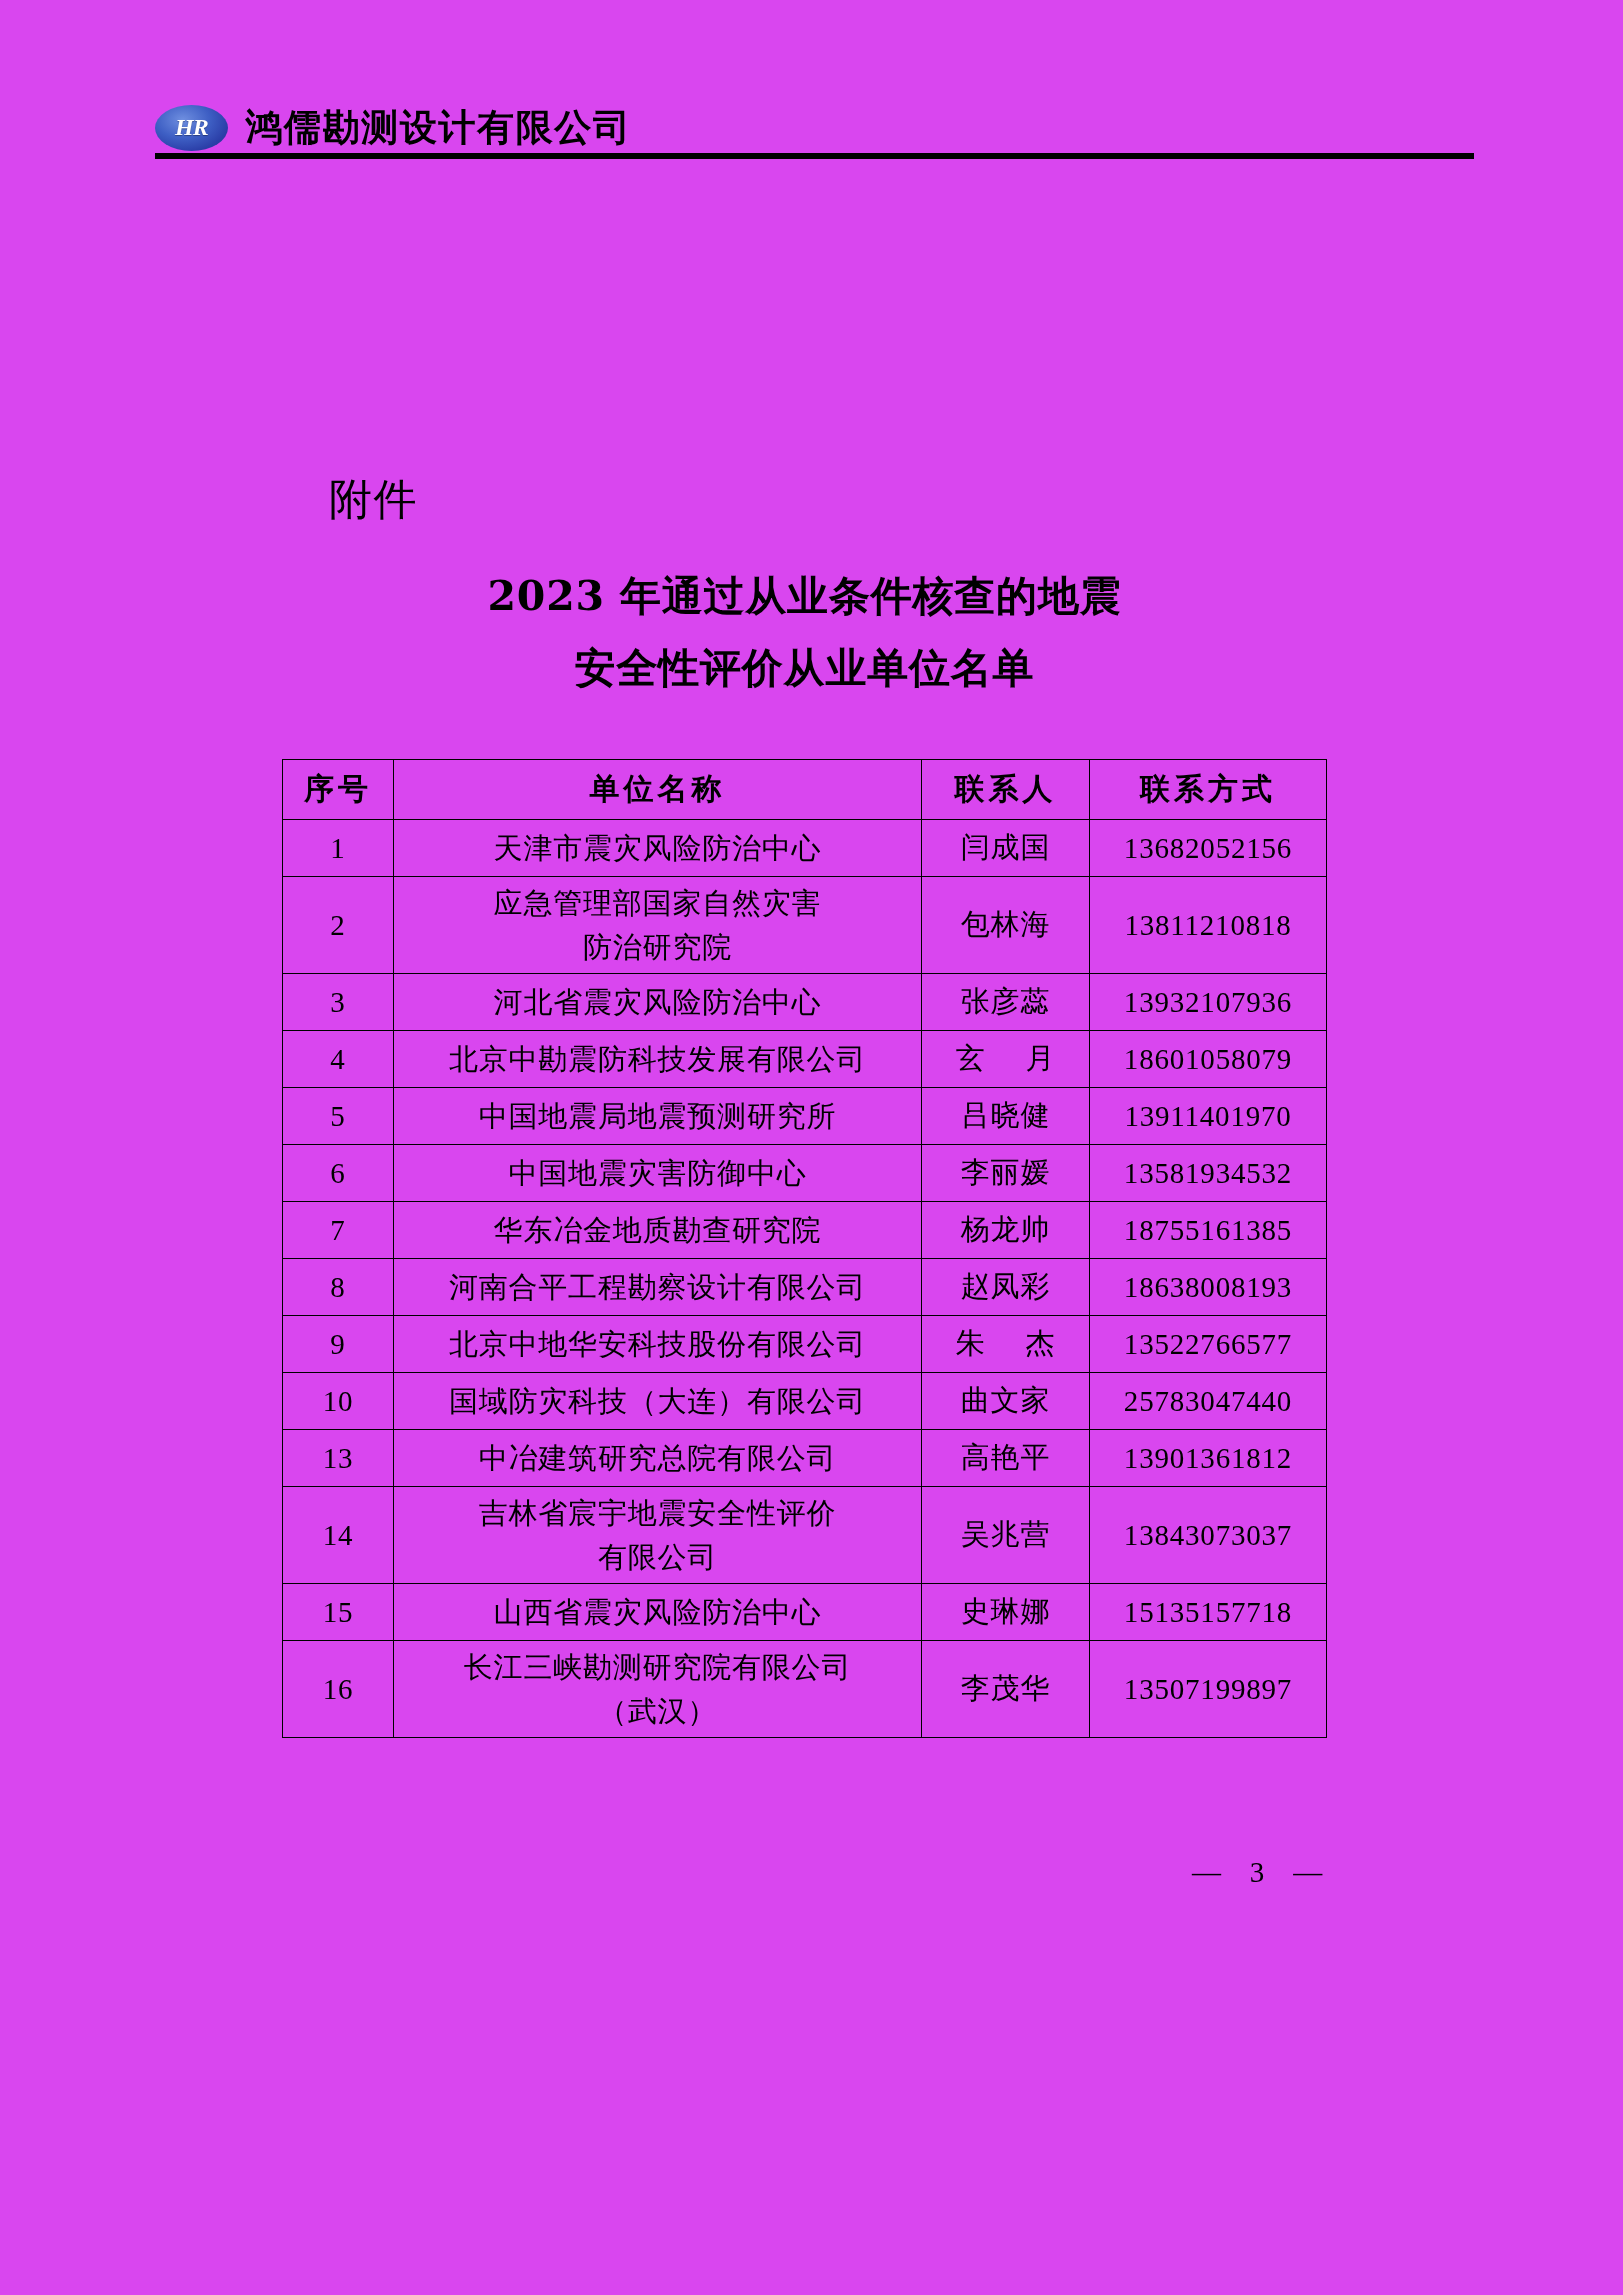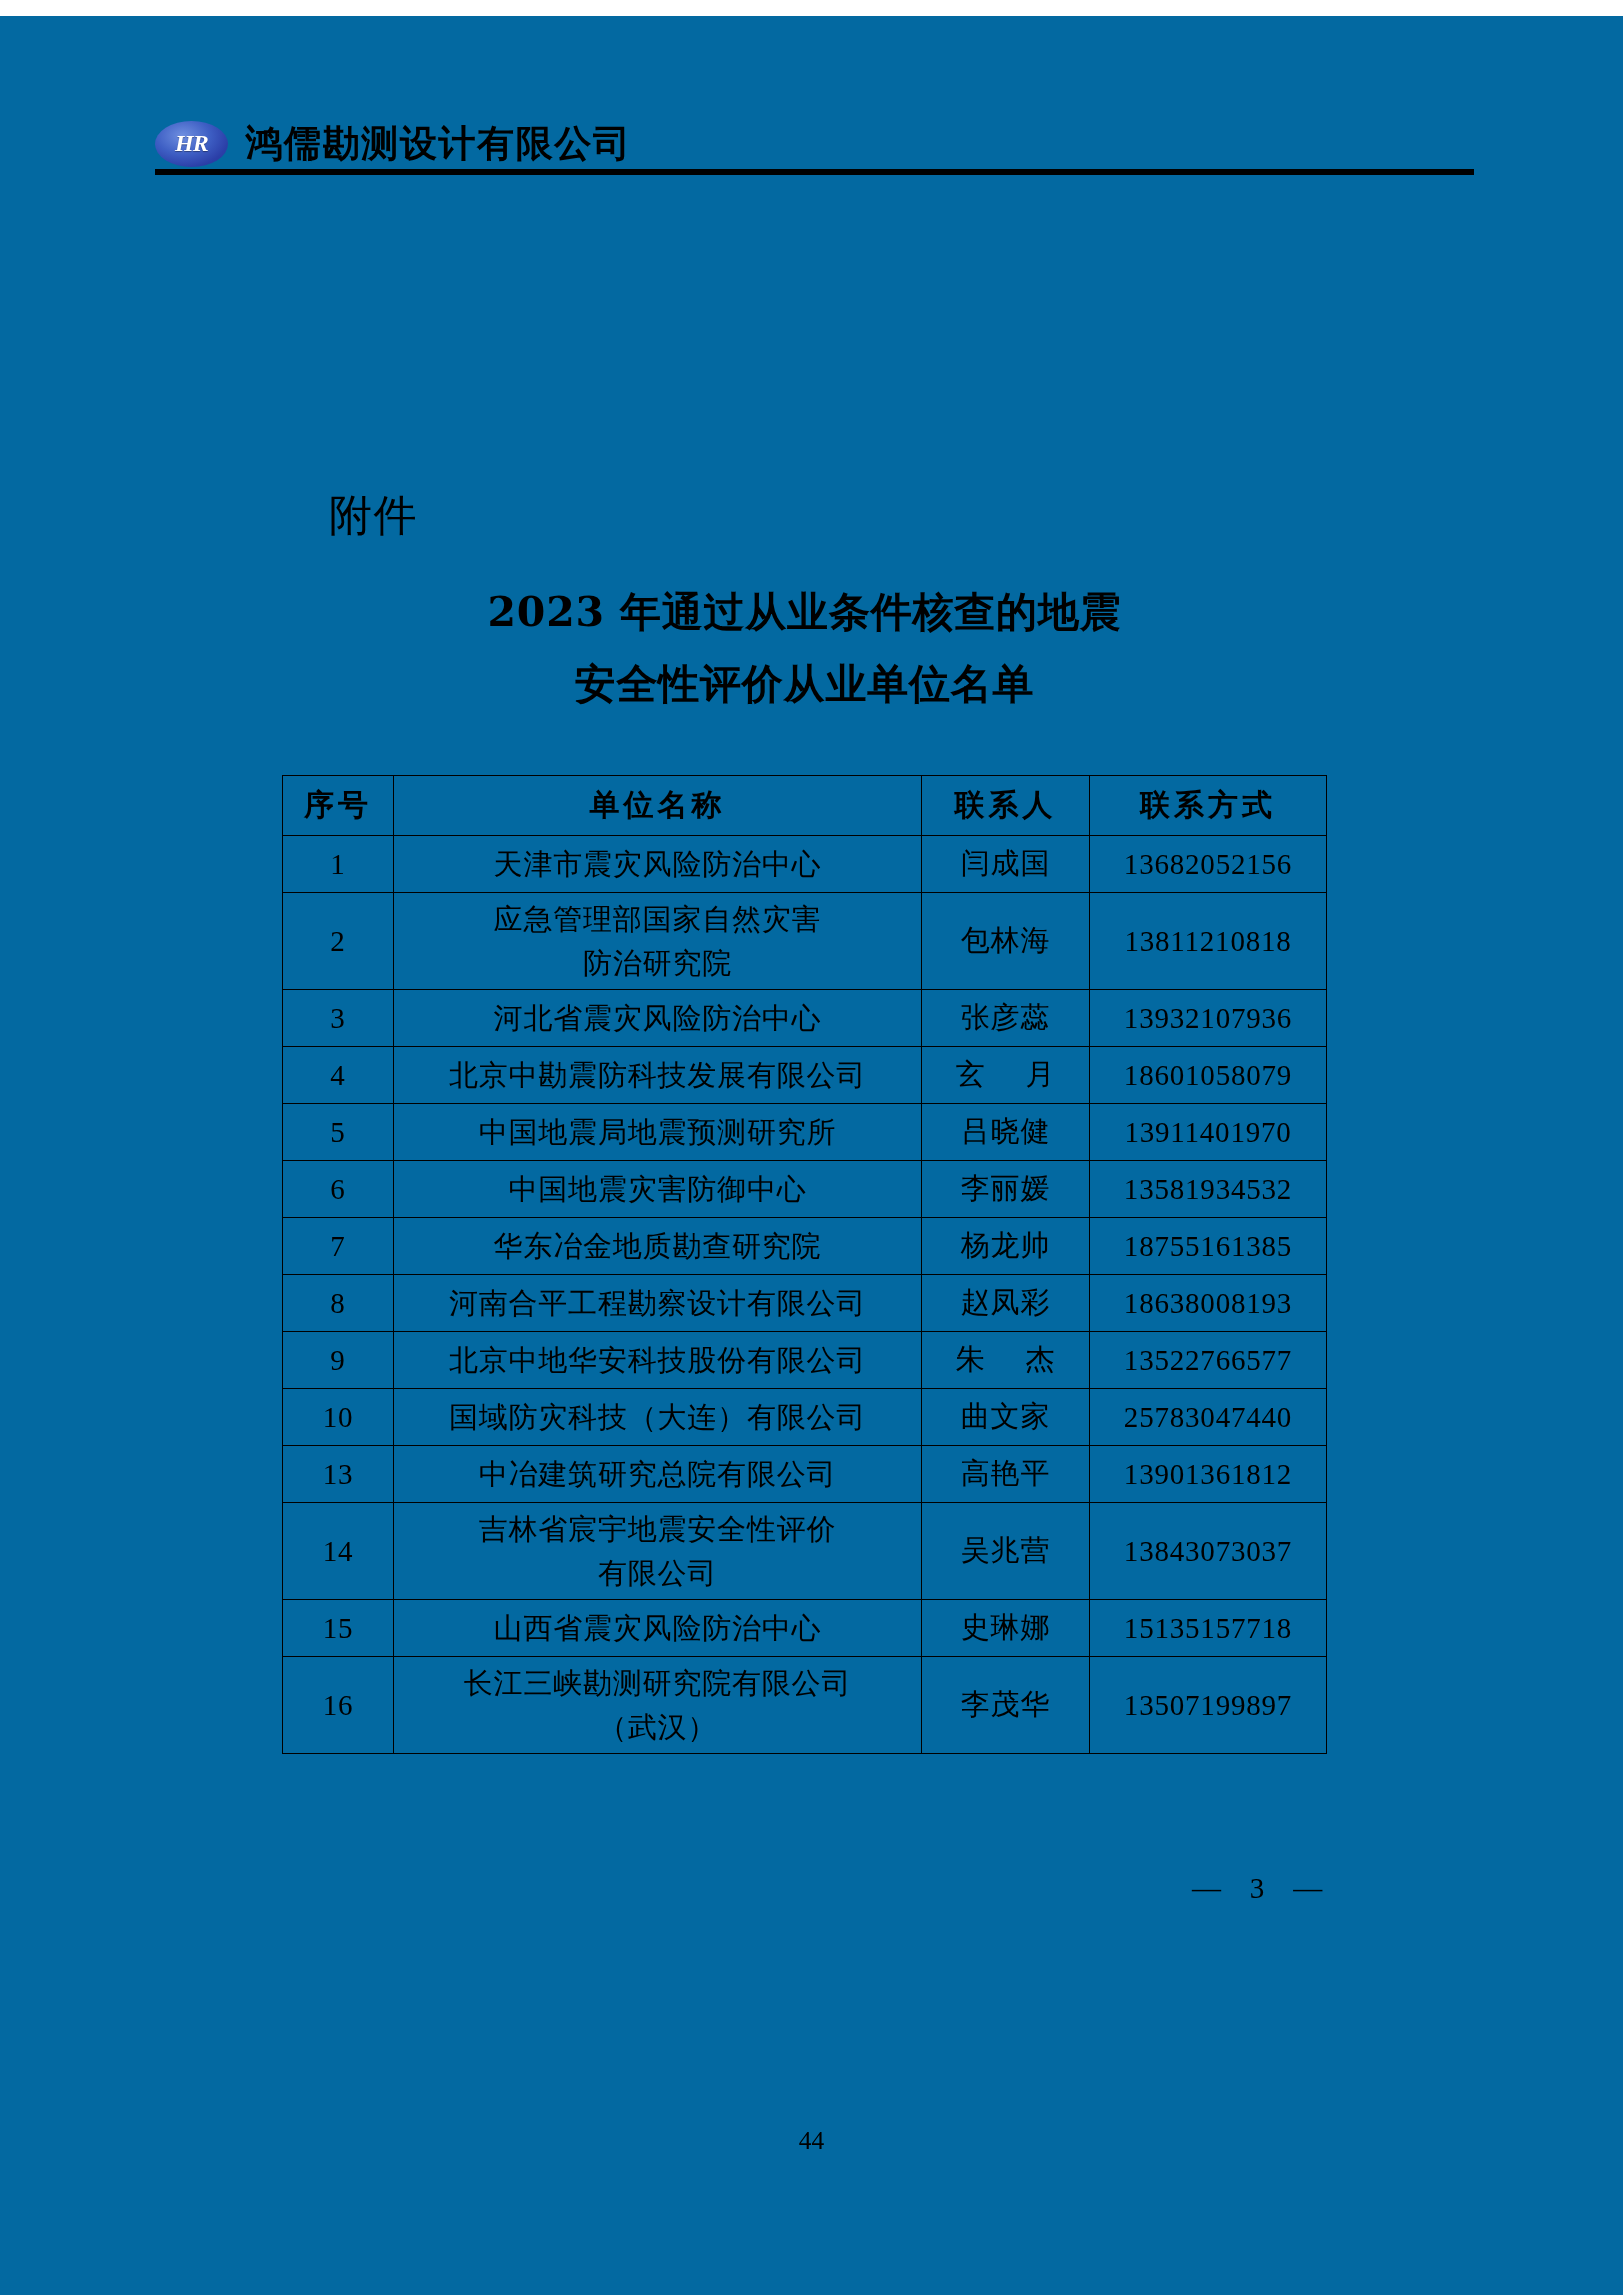--- a/index.html
+++ b/index.html
@@ -12,22 +12,21 @@
     height: 2295px;
     position: relative;
     font-family: "Liberation Serif", "DejaVu Serif", serif;
     color: #000000;
     overflow: hidden;
   }
 
   .page {
     position: absolute;
     inset: 0;
-    background: #0369a1;
-    margin-top: 16px;
+    background: #d946ef;
   }
 
   
   .letterhead {
     position: absolute;
     left: 155px;
     top: 94px;
     width: 1319px;
     height: 67px;
     display: flex;
@@ -288,16 +287,15 @@
         <tr class="two-line">
           <td class="idx">16</td>
           <td class="uname"><span>长江三峡勘测研究院有限公司</span><span class="uname-l2">（武汉）</span></td>
           <td class="ctc">李茂华</td>
           <td class="phone">13507199897</td>
         </tr>
       </tbody>
   </table>
 
   <div class="page-footer">—  3  —</div>
-  <div class="sheet-number">44</div>
 
 </div>
 
 
 </body></html>

